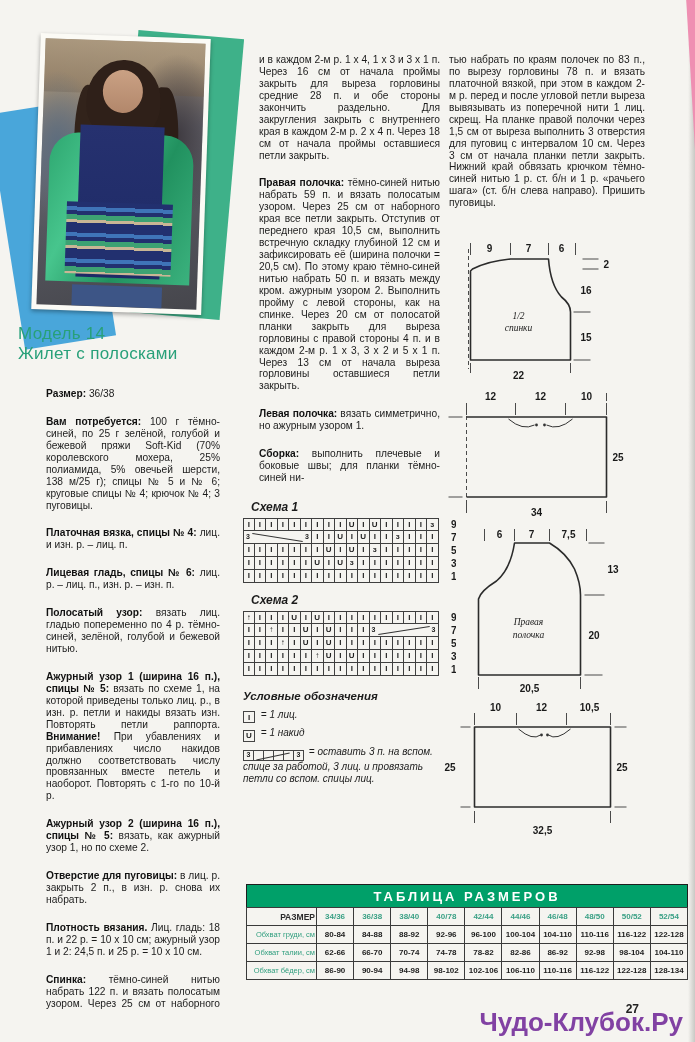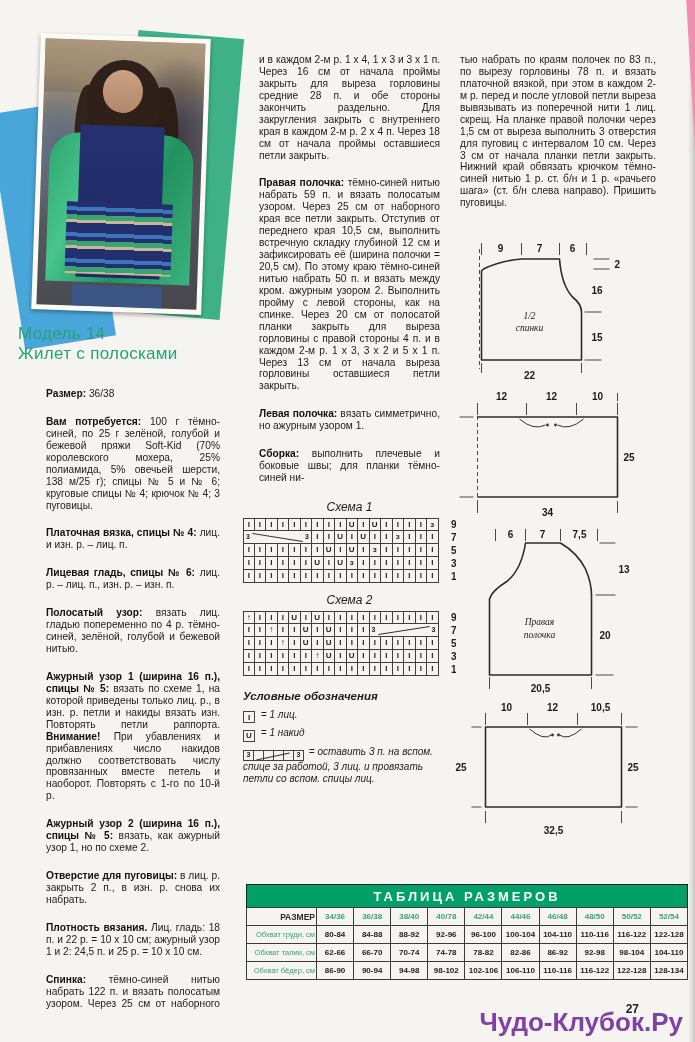--- a/index.html
+++ b/index.html
@@ -33,23 +33,23 @@
   .jeans{left:22%;bottom:0;width:56%;height:8%;background:#3d5586}
   
   .title-block{position:absolute;left:18px;top:324px;color:#28a079;font-weight:normal;
     font-size:17px;line-height:1.18;letter-spacing:.3px}
   
   .col{position:absolute;font-size:10.2px;line-height:1.17;text-align:justify;overflow:hidden}
   .col p{margin:16px}
   .col b{color:#111}
   .col-left{left:30px;top:372px;width:206px;height:638px}
   .col-mid{left:243px;top:38px;width:213px;height:844px}
-  .col-right{left:444px;top:38px;width:228px;height:844px}
-  
-  .chart-label{font-style:italic;font-weight:normal;font-size:12px;margin:10px 0 4px;text-align:center}
+  .col-right{left:433px;top:38px;width:228px;height:844px}
+  
+  .chart-label{font-style:italic;font-weight:bold;font-size:12px;margin:10px 8px 4px;text-align:left}
   .cgrid{width:max-content}
   .crow{display:flex}
   .ccell{position:relative;width:11.5px;height:13px;box-sizing:border-box;
     border-right:1px solid #3f3f3f;border-bottom:1px solid #3f3f3f;
     display:flex;align-items:center;justify-content:center;font-size:8px;font-weight:bold;color:#222}
   .crow .ccell:first-child{border-left:1px solid #3f3f3f}
   .crow:first-child .ccell{border-top:1px solid #3f3f3f}
   .ccell.cable{width:69px}
   .cable::after{content:"";position:absolute;left:8px;right:8px;top:50%;border-top:1.4px solid #333}
   .cable.back::after{transform:rotate(9deg)}

